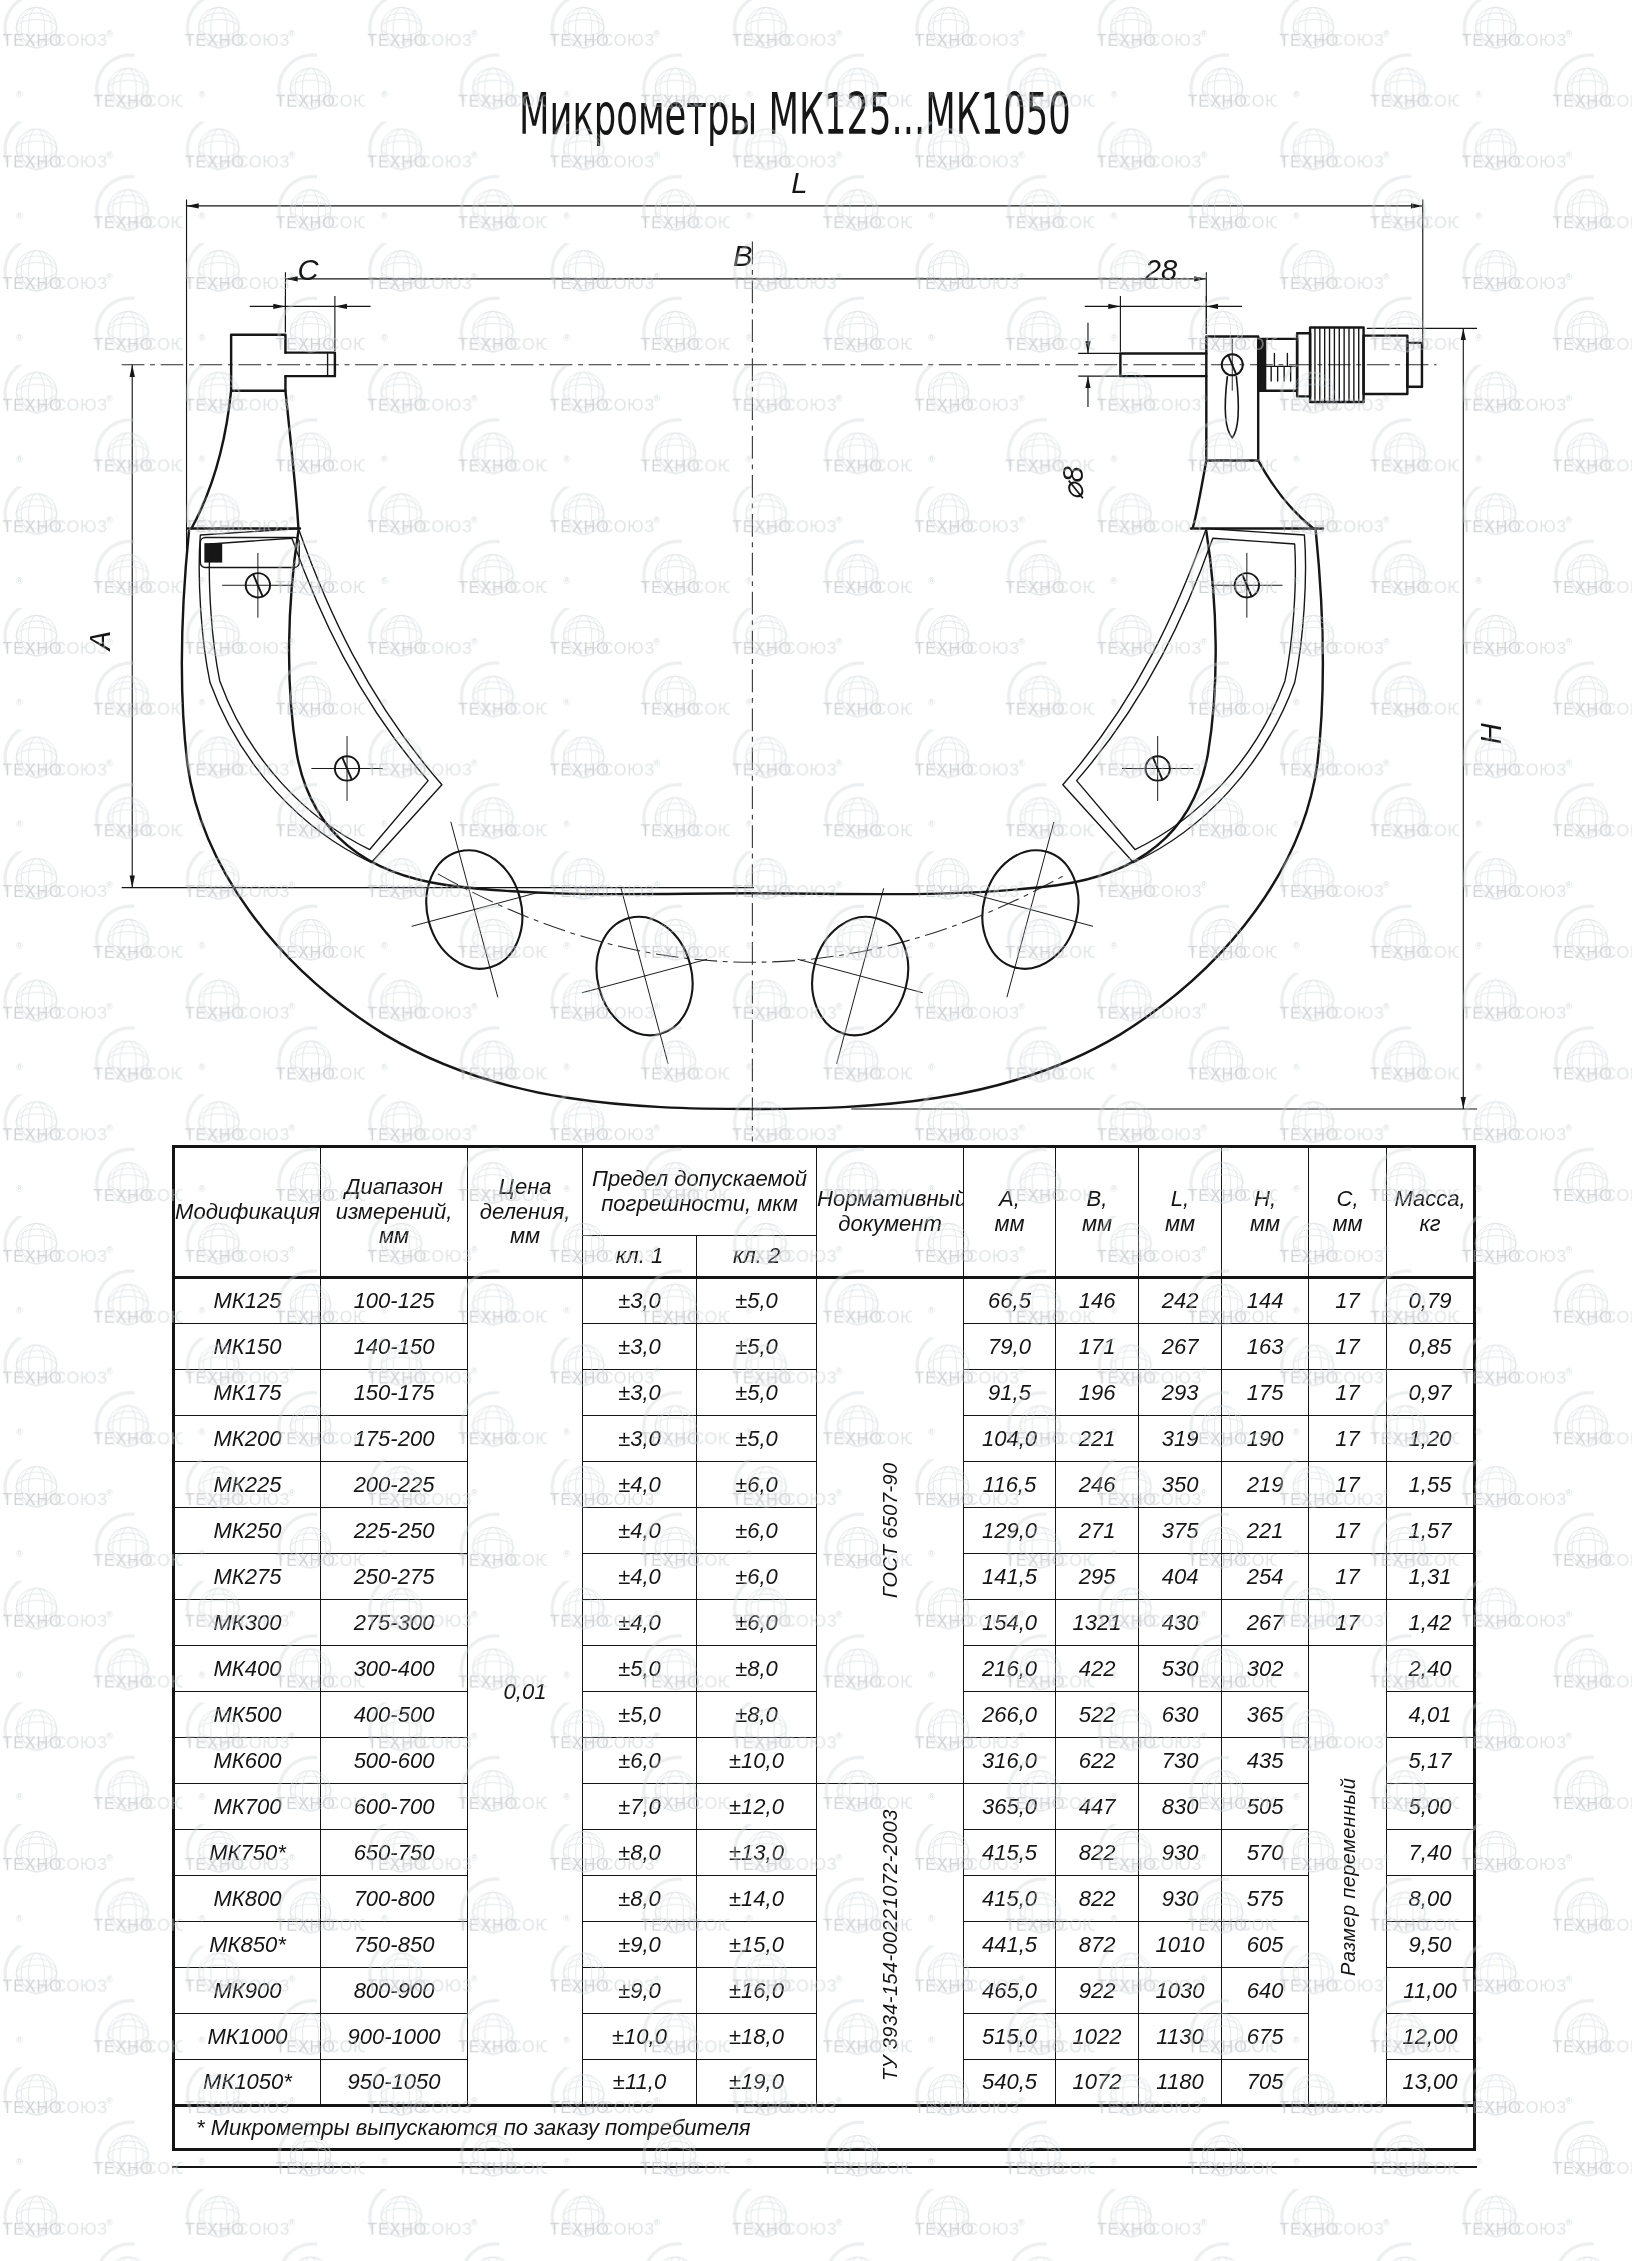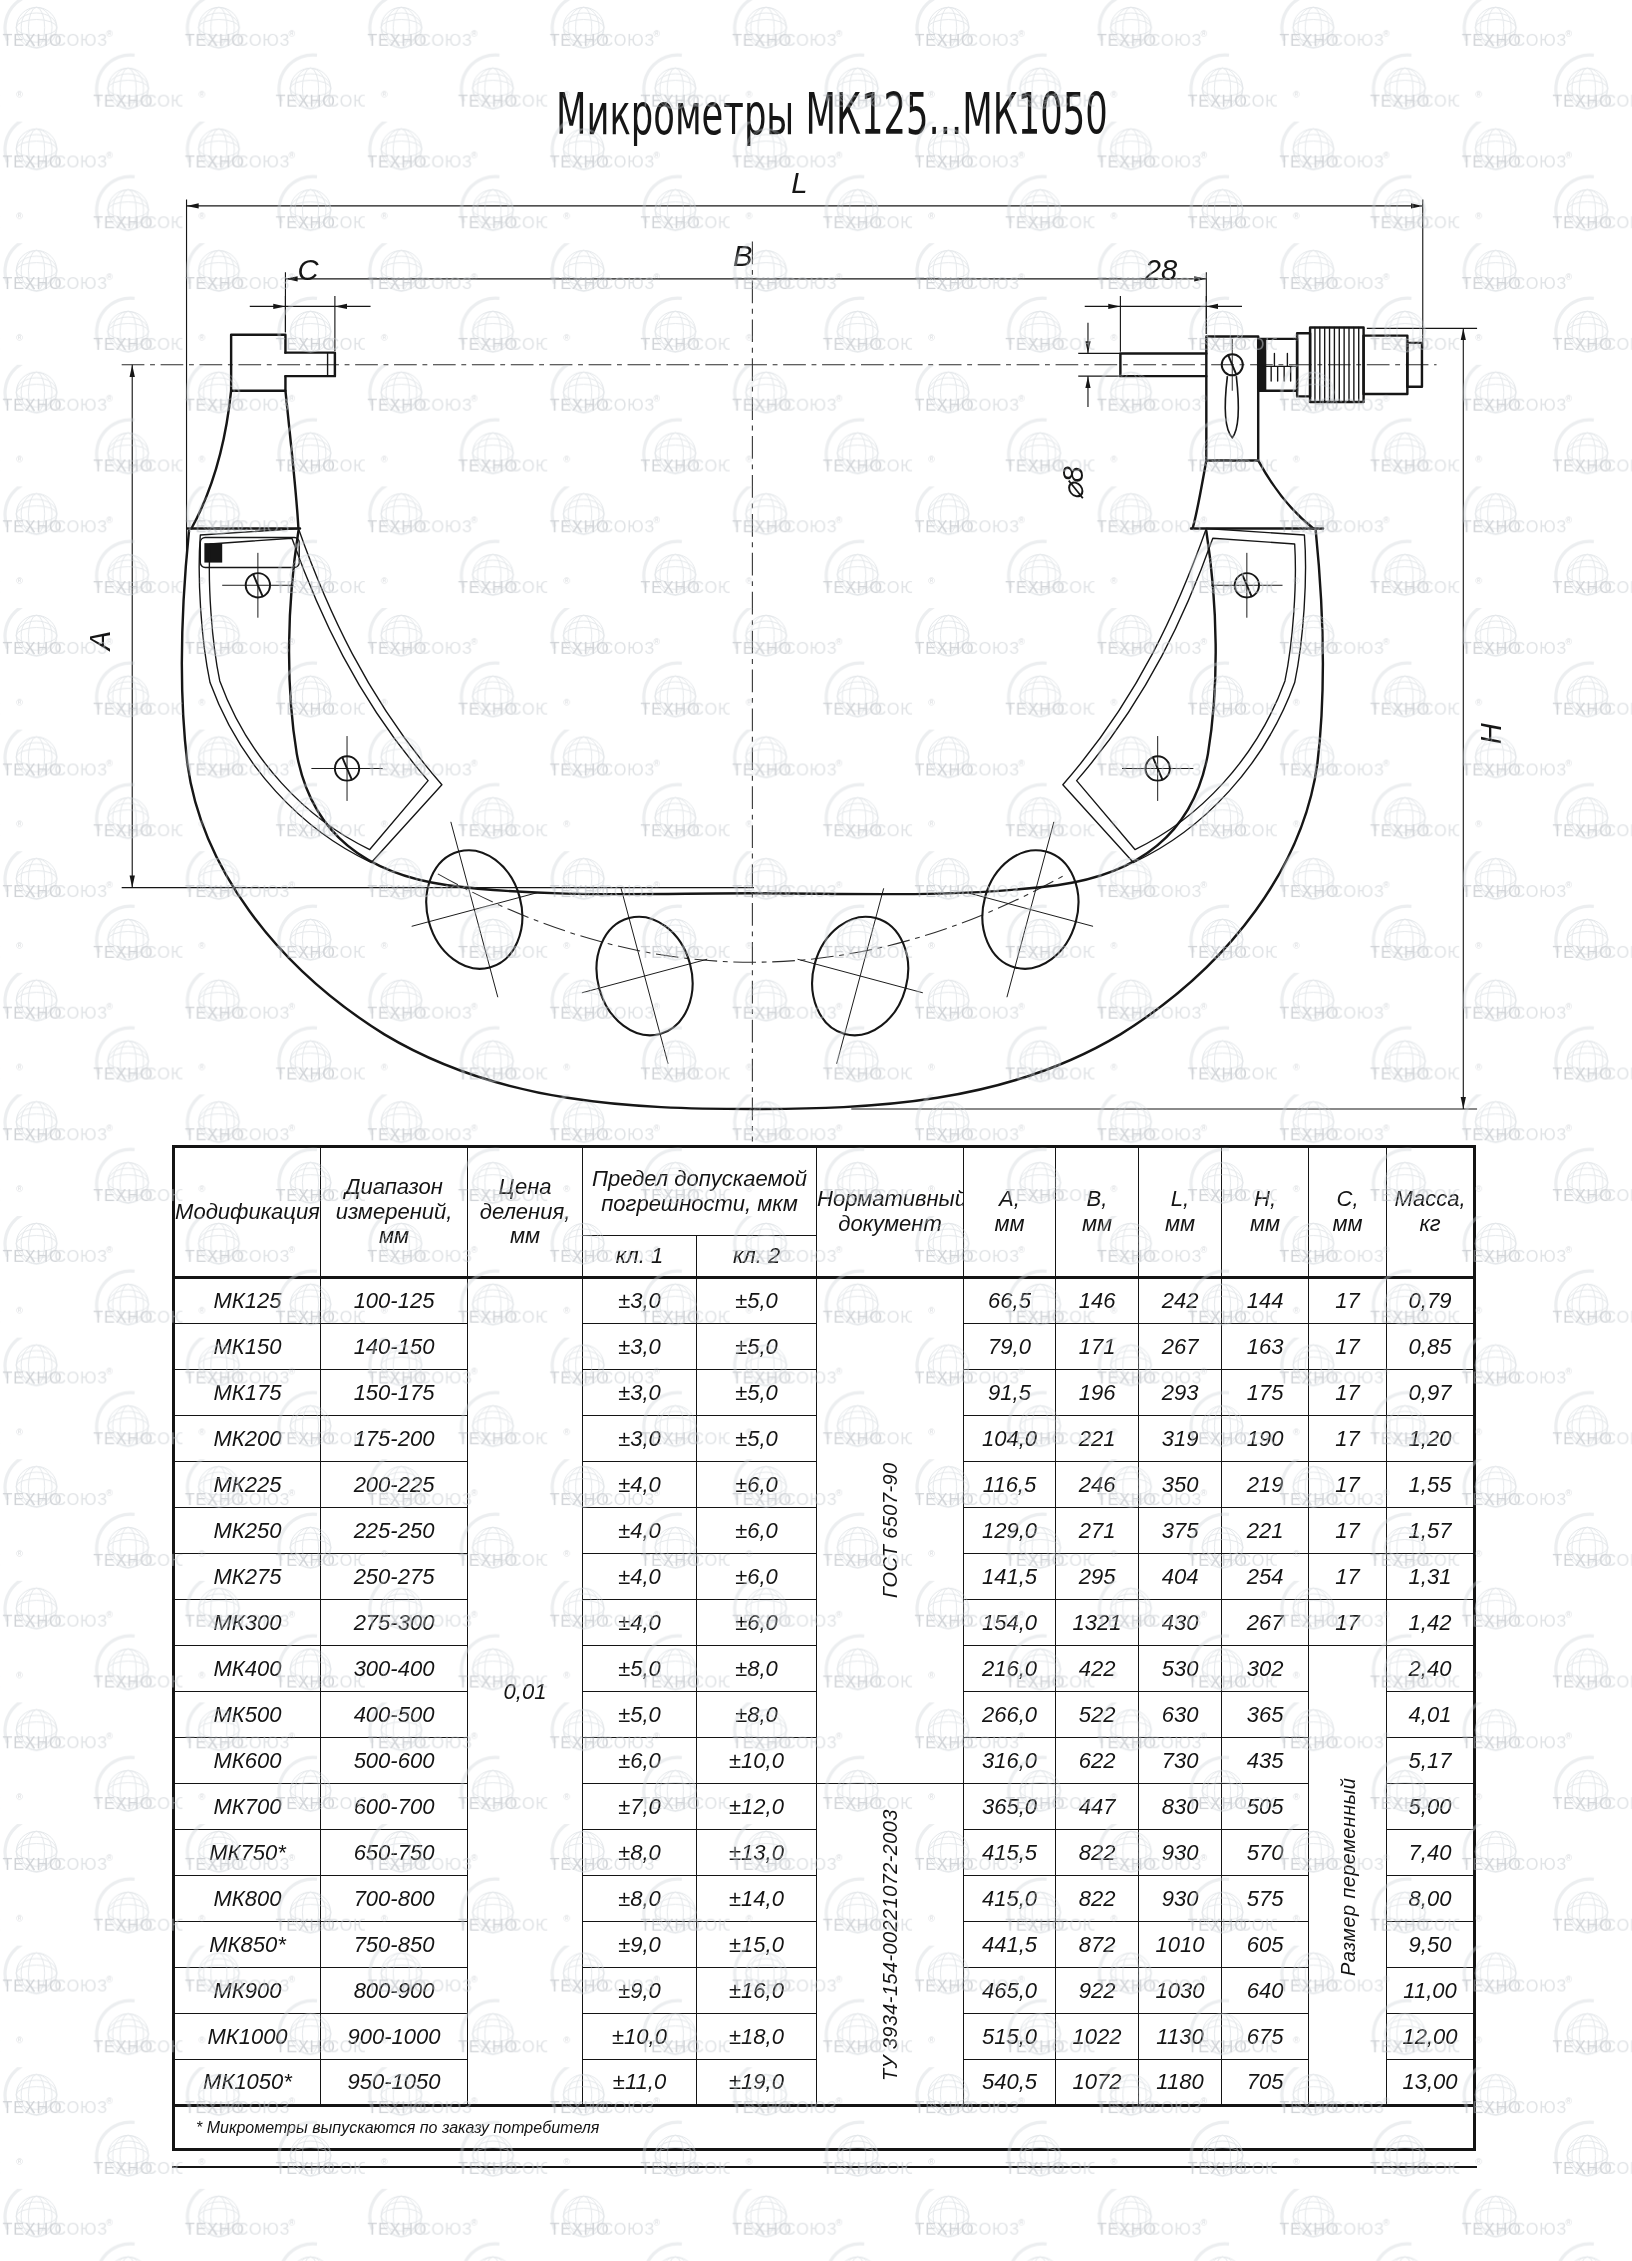--- a/index.html
+++ b/index.html
@@ -1,21 +1,21 @@
 <!DOCTYPE html>
 <html style="font-size:13px"><head>
 <meta charset="utf-8">
 <style>
   html,body{margin:0;padding:0;}
   body{width:1632px;height:2261px;position:relative;background:#ffffff;overflow:hidden;
        font-family:"Liberation Sans",sans-serif;}
   #page{position:absolute;inset:0;width:1632px;height:2261px;}
 
   
-  .title-wrap{position:absolute;left:0;top:81px;width:1589px;text-align:center;z-index:2;padding-left:37px;}
+  .title-wrap{position:absolute;left:0;top:81px;width:1589px;text-align:center;z-index:2;}
   .title{display:inline-block;font-family:"DejaVu Sans",sans-serif;font-size:57px;font-weight:400;
          color:#161616;transform:scaleX(0.62);transform-origin:center;letter-spacing:0px;white-space:nowrap;}
 
   
   #draw{position:absolute;left:0;top:0;z-index:1;}
   .ln{fill:none;stroke:#161616;stroke-width:3;stroke-linejoin:round;stroke-linecap:round;}
   .ln2{fill:none;stroke:#161616;stroke-width:1.7;stroke-linejoin:round;stroke-linecap:round;}
   .cl{fill:none;stroke:#2c2c2c;stroke-width:1.3;stroke-dasharray:28 7 6 7;}
   .dl{fill:none;stroke:#161616;stroke-width:1.4;}
   .dim-t{font:italic 36px "Liberation Sans",sans-serif;fill:#161616;}
@@ -27,21 +27,21 @@
         border:3.2px solid #141414;}
   #spec td,#spec th{border:1.6px solid #141414;text-align:center;vertical-align:middle;
         padding:0;font-weight:normal;overflow:hidden;}
   #spec thead{border-bottom:3.2px solid #141414;}
   #spec thead th{font-size:22px;line-height:1.13;white-space:pre-line;font-style:italic;}
   #spec tr.h1{height:89px;}
   #spec tr.h2{height:42px;}
   #spec tbody.data{border-bottom:3.2px solid #141414;font-style:italic;}
   #spec tbody.data tr{height:46px;}
   #spec td.rot{writing-mode:vertical-rl;transform:rotate(180deg);font-size:20px;letter-spacing:0.4px;}
-  #spec tbody.foot td{text-align:left;padding-left:21px;font-size:16px;height:41px;}
+  #spec tbody.foot td{text-align:left;padding-left:21px;font-size:22px;height:41px;}
   #bottom-line{position:absolute;left:172px;top:2166px;width:1305px;height:2.4px;background:#141414;z-index:2;}
 
   
   #wm-layer{position:absolute;inset:0;z-index:10;pointer-events:none;}
   .wm-t1{font:20px "Liberation Sans",sans-serif;fill:#a9aeb5;letter-spacing:1px;}
   .wm-t2{font:20px "Liberation Sans",sans-serif;fill:#c7ccd1;letter-spacing:1px;}
   .wm-r{font:11px "Liberation Sans",sans-serif;fill:#b6bbc1;}
 </style>
 </head>
 <body>

